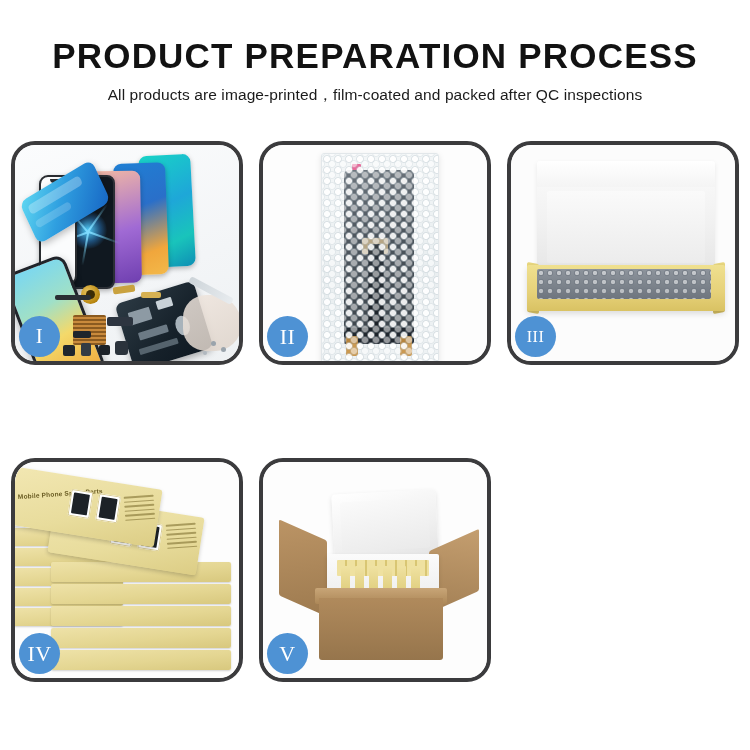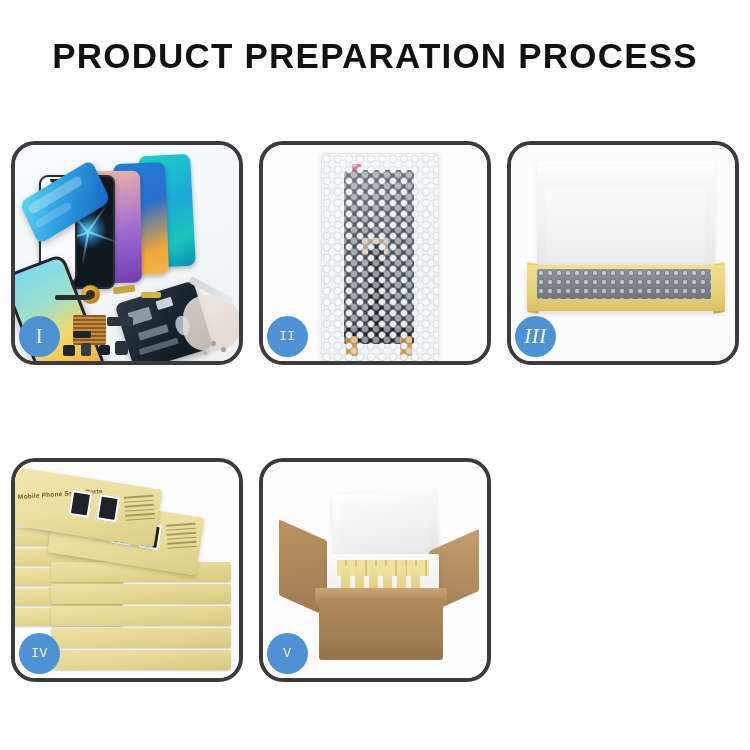--- a/index.html
+++ b/index.html
@@ -43,22 +43,22 @@
   
   .badge{
     position:absolute;left:4px;bottom:4px;
     width:41px;height:41px;border-radius:50%;
     background:#4e92d4;color:#ffffff;
     display:flex;align-items:center;justify-content:center;
     font-family:"Liberation Serif",serif;
     font-size:21px;line-height:1;letter-spacing:.5px;
     z-index:40;
   }
-  .badge.small{font-size:13px;font-family:Liberation Mono, monospace;}
-  .badge.tiny{font-size:21px;font-style:italic;}
+  .badge.small{font-size:22px;}
+  .badge.tiny{font-size:16px;}
 
   
   .p1{background:linear-gradient(160deg,#fbfcfd 0%,#f3f5f7 60%,#eef1f3 100%);}
   .ph{position:absolute;border-radius:8px;box-shadow:0 2px 5px rgba(0,0,0,.28);}
   .ph.back{width:52px;height:112px;}
   .ph1{left:126px;top:10px;transform:rotate(-3deg);
        background:linear-gradient(155deg,#18d3c6,#1ea7d8 45%,#19c4bb 75%,#0e8fb5);}
   .ph2{left:100px;top:18px;transform:rotate(-2deg);
        background:linear-gradient(160deg,#1f7fd4,#2a6fc9 40%,#f0a63c 78%,#f3b94a);}
   .ph3{left:74px;top:26px;transform:rotate(-1deg);
@@ -266,20 +266,21 @@
   .cshadow{position:absolute;left:120px;top:16px;width:80px;height:26px;
     background:rgba(235,238,240,.9);border-radius:4px;transform:rotate(-7deg);}
 </style>
 </head>
 <body>
 
 <div class="page">
 
   <div class="header">
     <h1 class="title">PRODUCT PREPARATION PROCESS</h1>
+    <p class="subtitle">All products are image-printed，film-coated and packed after QC inspections</p>
   </div>
 
   <div class="grid">
 
     <div class="panel r1 c1">
       <div class="scene p1">
         <div class="ph back ph1"></div>
         <div class="ph back ph2"></div>
         <div class="ph back ph3"></div>
         <div class="ph ph4">

